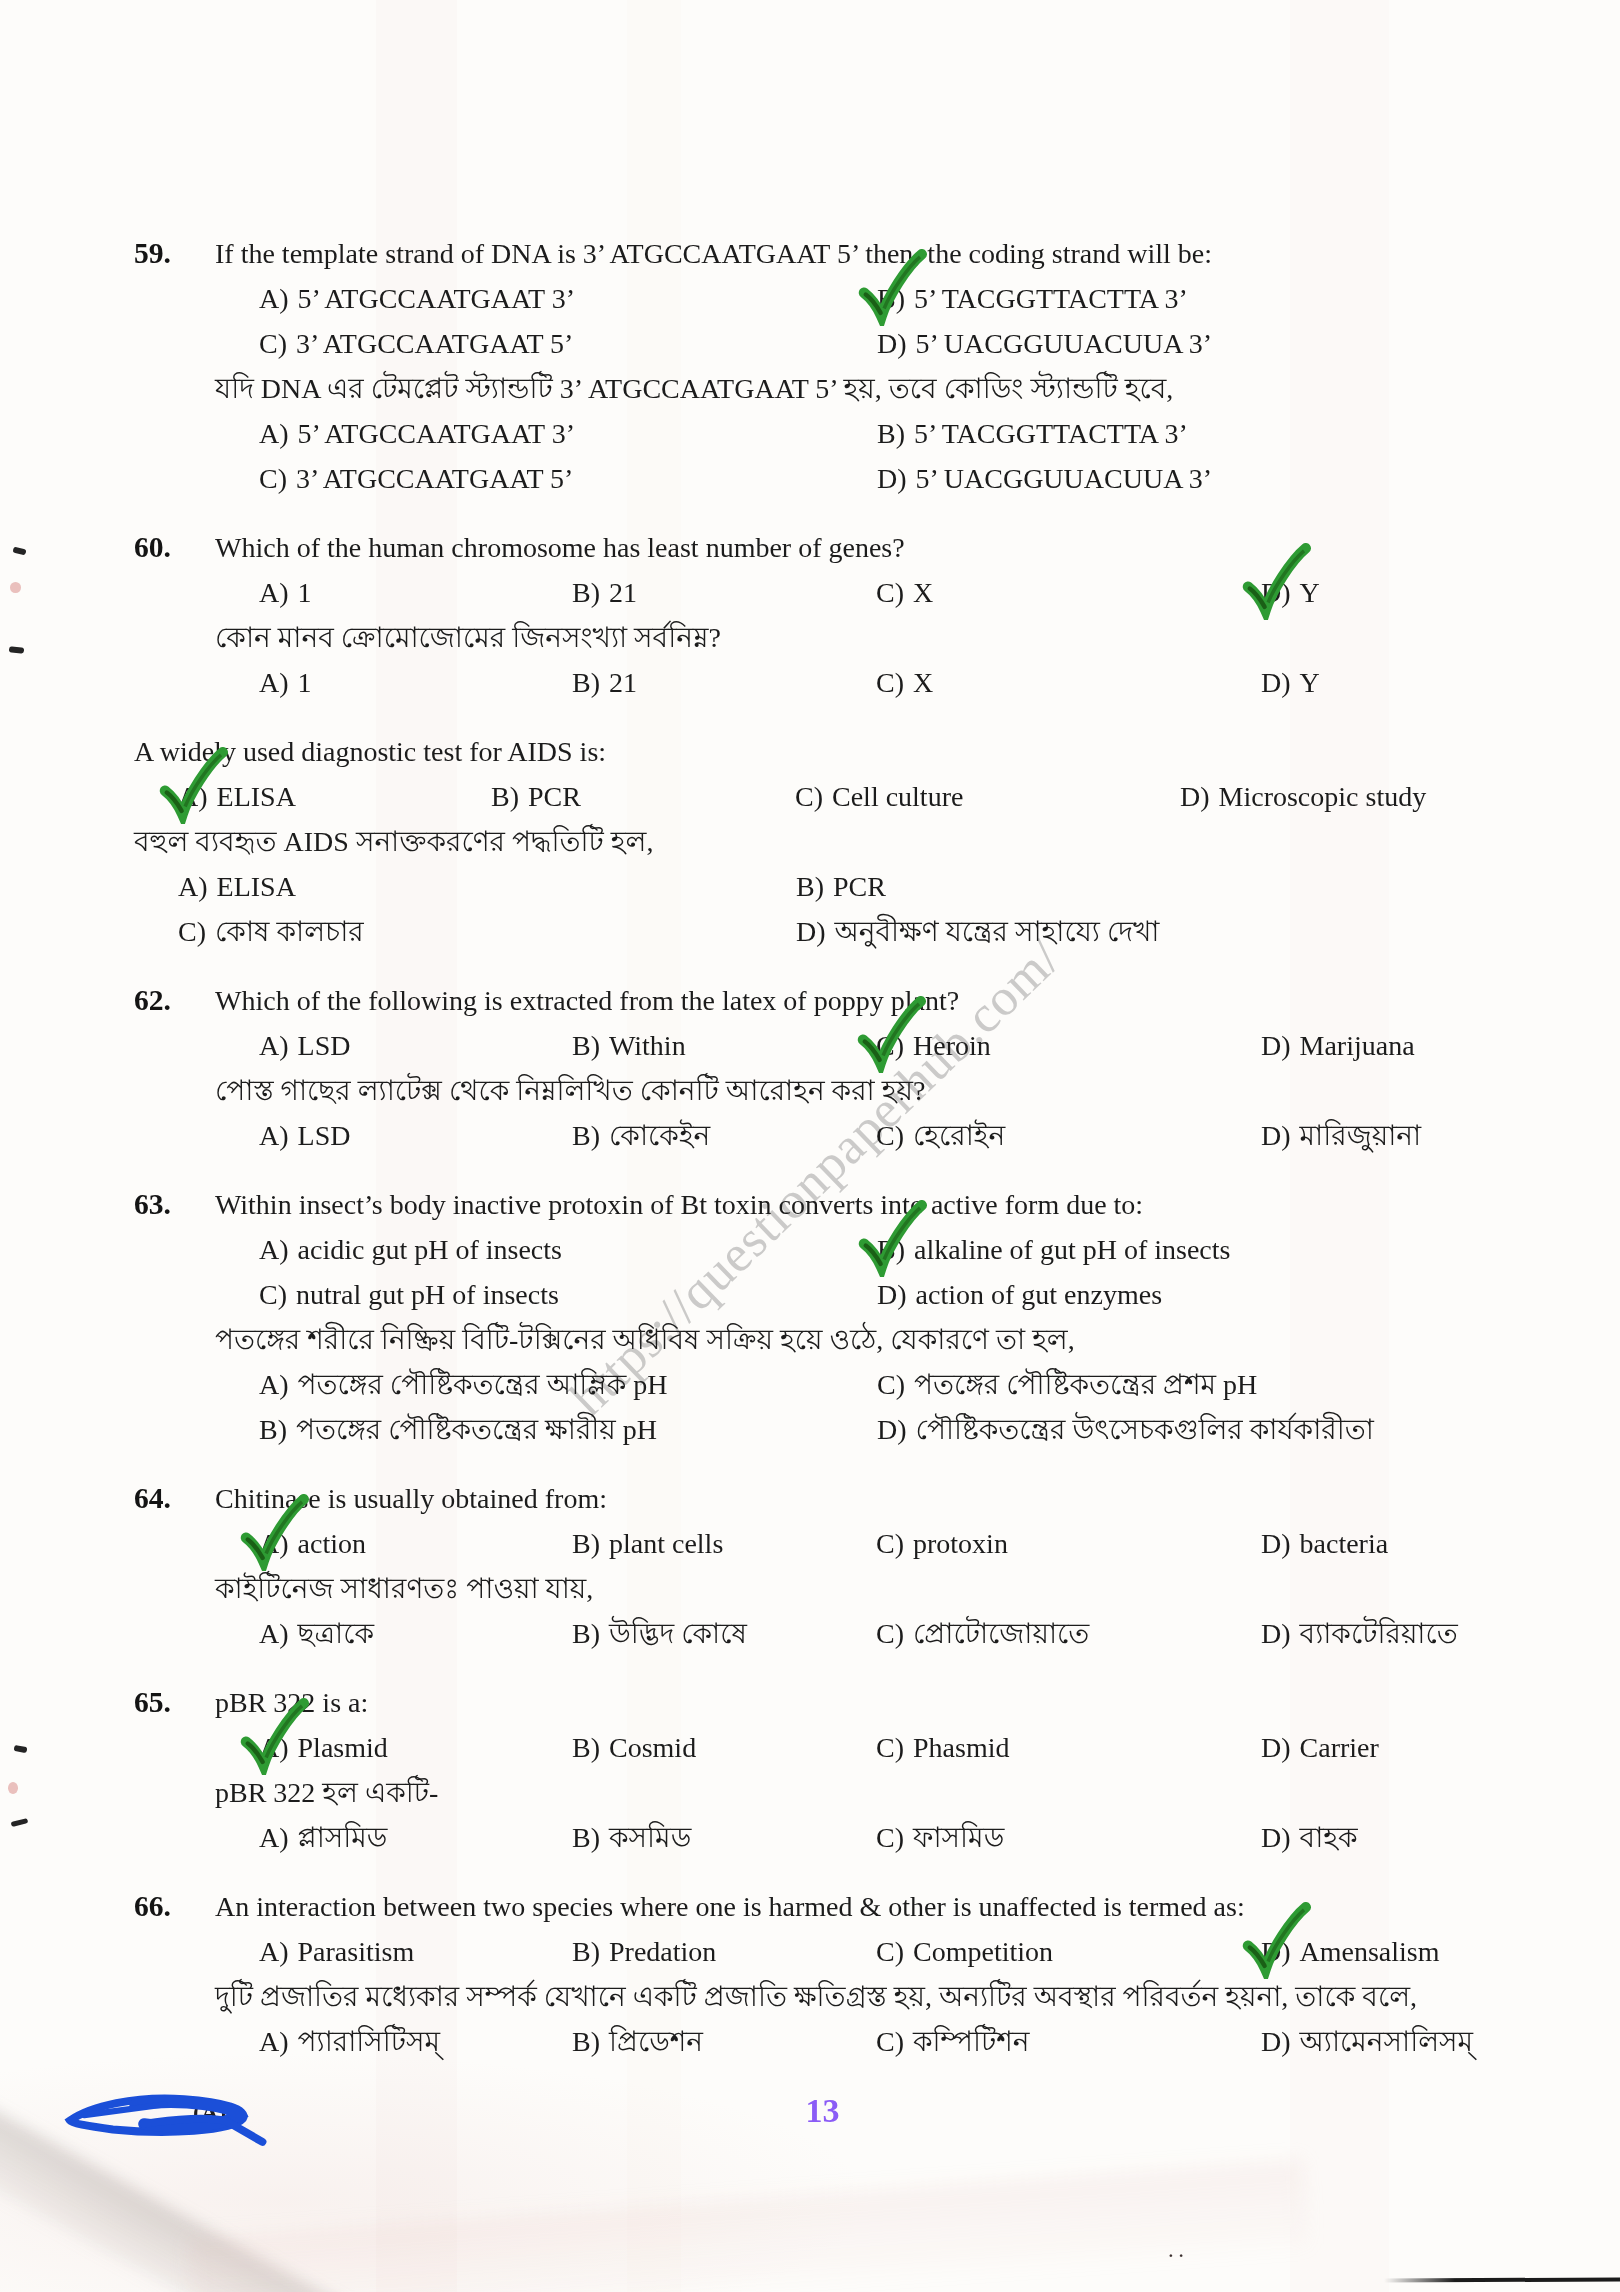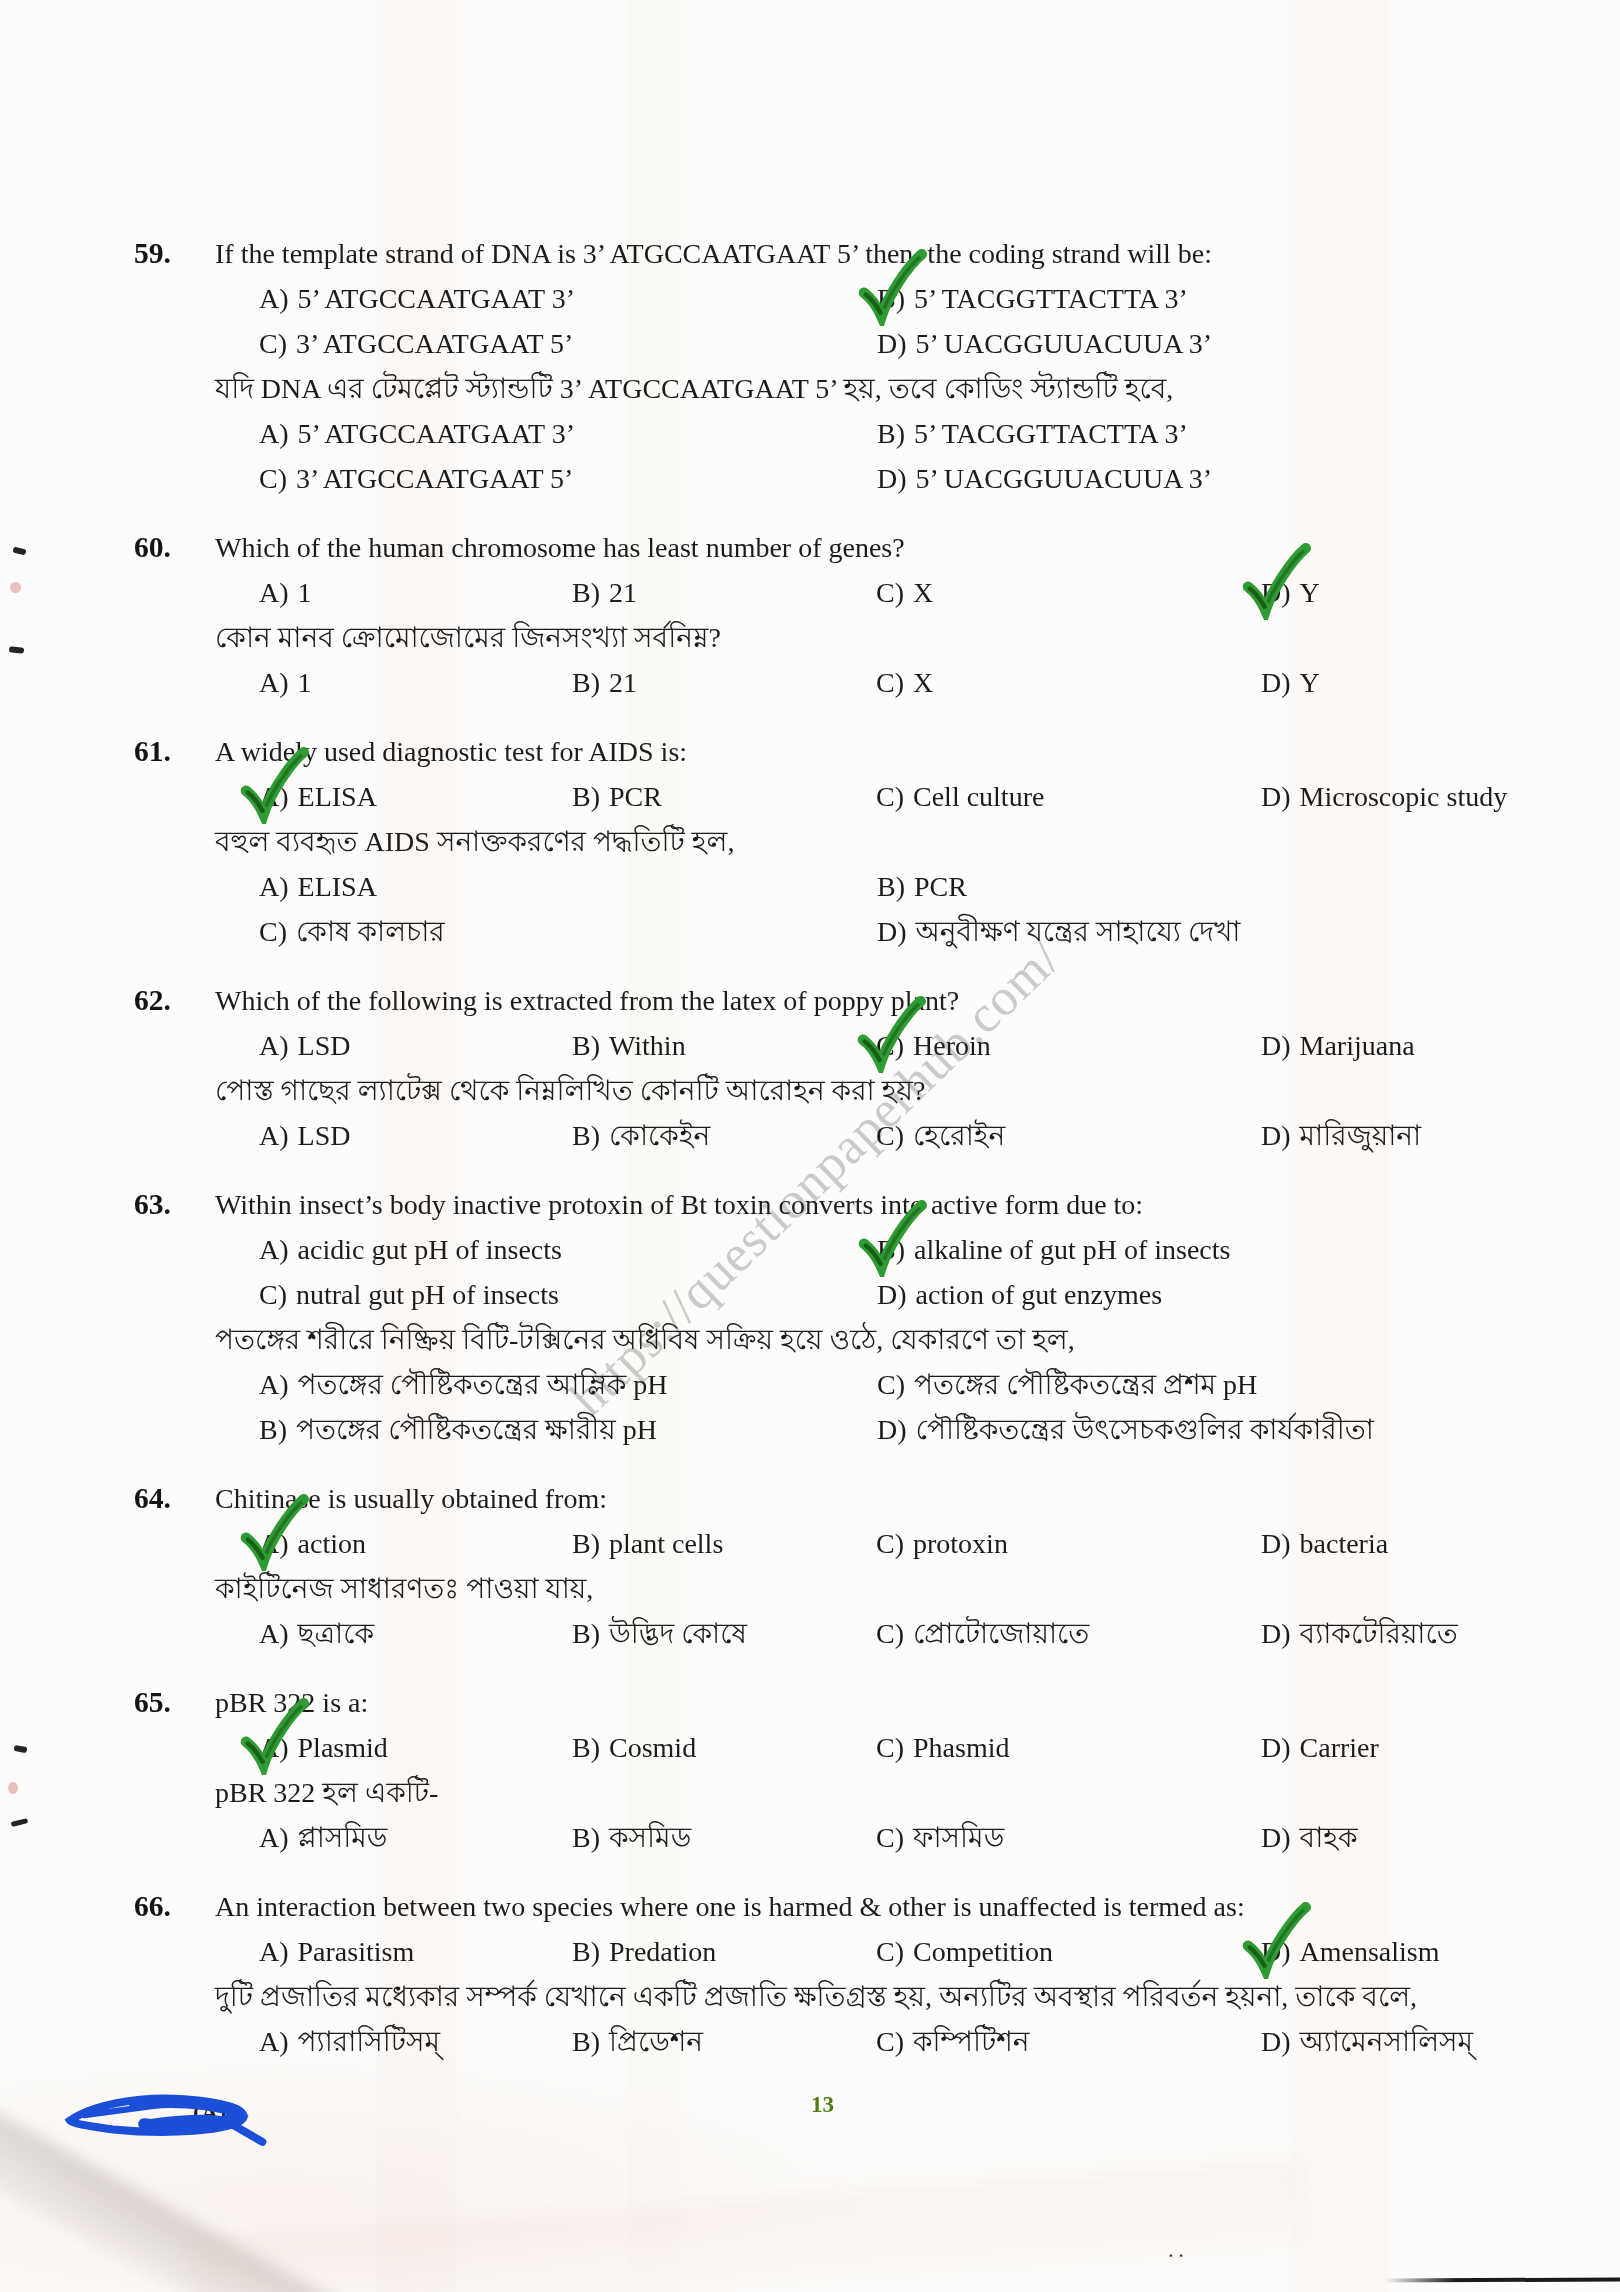--- a/index.html
+++ b/index.html
@@ -41,21 +41,21 @@
   .c-dark{stroke:var(--check_dark);stroke-width:5;fill:none;stroke-linecap:round;opacity:.8;}
   .c-dark2{stroke:var(--check_dark);stroke-width:4;fill:none;opacity:.5;}
 
   .watermark{
     position:absolute;left:430px;top:1148px;width:770px;text-align:center;
     transform:rotate(-44deg);
     font-size:52px;letter-spacing:0.9px;color:var(--watermark_gray);opacity:.45;
     pointer-events:none;white-space:nowrap;
   }
   .page-number{position:absolute;left:calc(50% + 12.5px);top:2092px;transform:translateX(-50%);
-    font-size:23px;font-weight:bold;color:#4d7c0f;}
+    font-size:34px;font-weight:bold;color:#8b5cf6;}
   .stray-dots{position:absolute;left:1168px;top:2237px;font-size:23px;letter-spacing:4.5px;color:#3c3030;}
   .edge-line{position:absolute;left:1384px;top:2278px;width:236px;height:3.6px;
     background:linear-gradient(90deg, rgba(27,27,27,0), #1b1b1b 30%);transform:rotate(-0.3deg);}
   .pen-note{position:absolute;left:193px;top:2099px;font-size:24px;font-weight:bold;color:#201d1d;z-index:1;}
   .pen-scribble{position:absolute;left:59px;top:2092px;width:210px;height:57px;z-index:2;}
   .pen-scribble path{stroke:var(--pen_blue);fill:none;stroke-linecap:round;}
 
   .margin-mark{position:absolute;background:#242424;border-radius:2.7px;}
   .mm1{left:12.5px;top:548px;width:13.4px;height:6.3px;transform:rotate(14deg);}
   .mm2{left:9px;top:647px;width:15px;height:6.3px;transform:rotate(6deg);}
@@ -120,21 +120,20 @@
         <div class="opts bn cols4">
             <span class="opt"><span class="opt-label">A)</span><span class="opt-text">1</span></span>
             <span class="opt"><span class="opt-label">B)</span><span class="opt-text">21</span></span>
             <span class="opt"><span class="opt-label">C)</span><span class="opt-text">X</span></span>
             <span class="opt"><span class="opt-label">D)</span><span class="opt-text">Y</span></span>
           </div>
       </div>
     </div>
 
     <div class="question">
-      <div class="qnum">61.</div>
       <div class="qbody">
         <div class="qtext en">A widely used diagnostic test for AIDS is:</div>
         <div class="opts en cols4">
             <span class="opt"><svg class="check-icon" viewBox="0 0 78 88">
                 <path class="c-main" d="M7 50 C15 56 23 68 27 77 C34 55 56 20 73 6"></path>
                 <path class="c-dark" d="M9 52 C16 57 22 66 26 73"></path>
                 <path class="c-dark2" d="M30 68 C38 48 58 20 71 9"></path>
               </svg><span class="opt-label">A)</span><span class="opt-text">ELISA</span></span>
             <span class="opt"><span class="opt-label">B)</span><span class="opt-text">PCR</span></span>
             <span class="opt"><span class="opt-label">C)</span><span class="opt-text">Cell culture</span></span>

